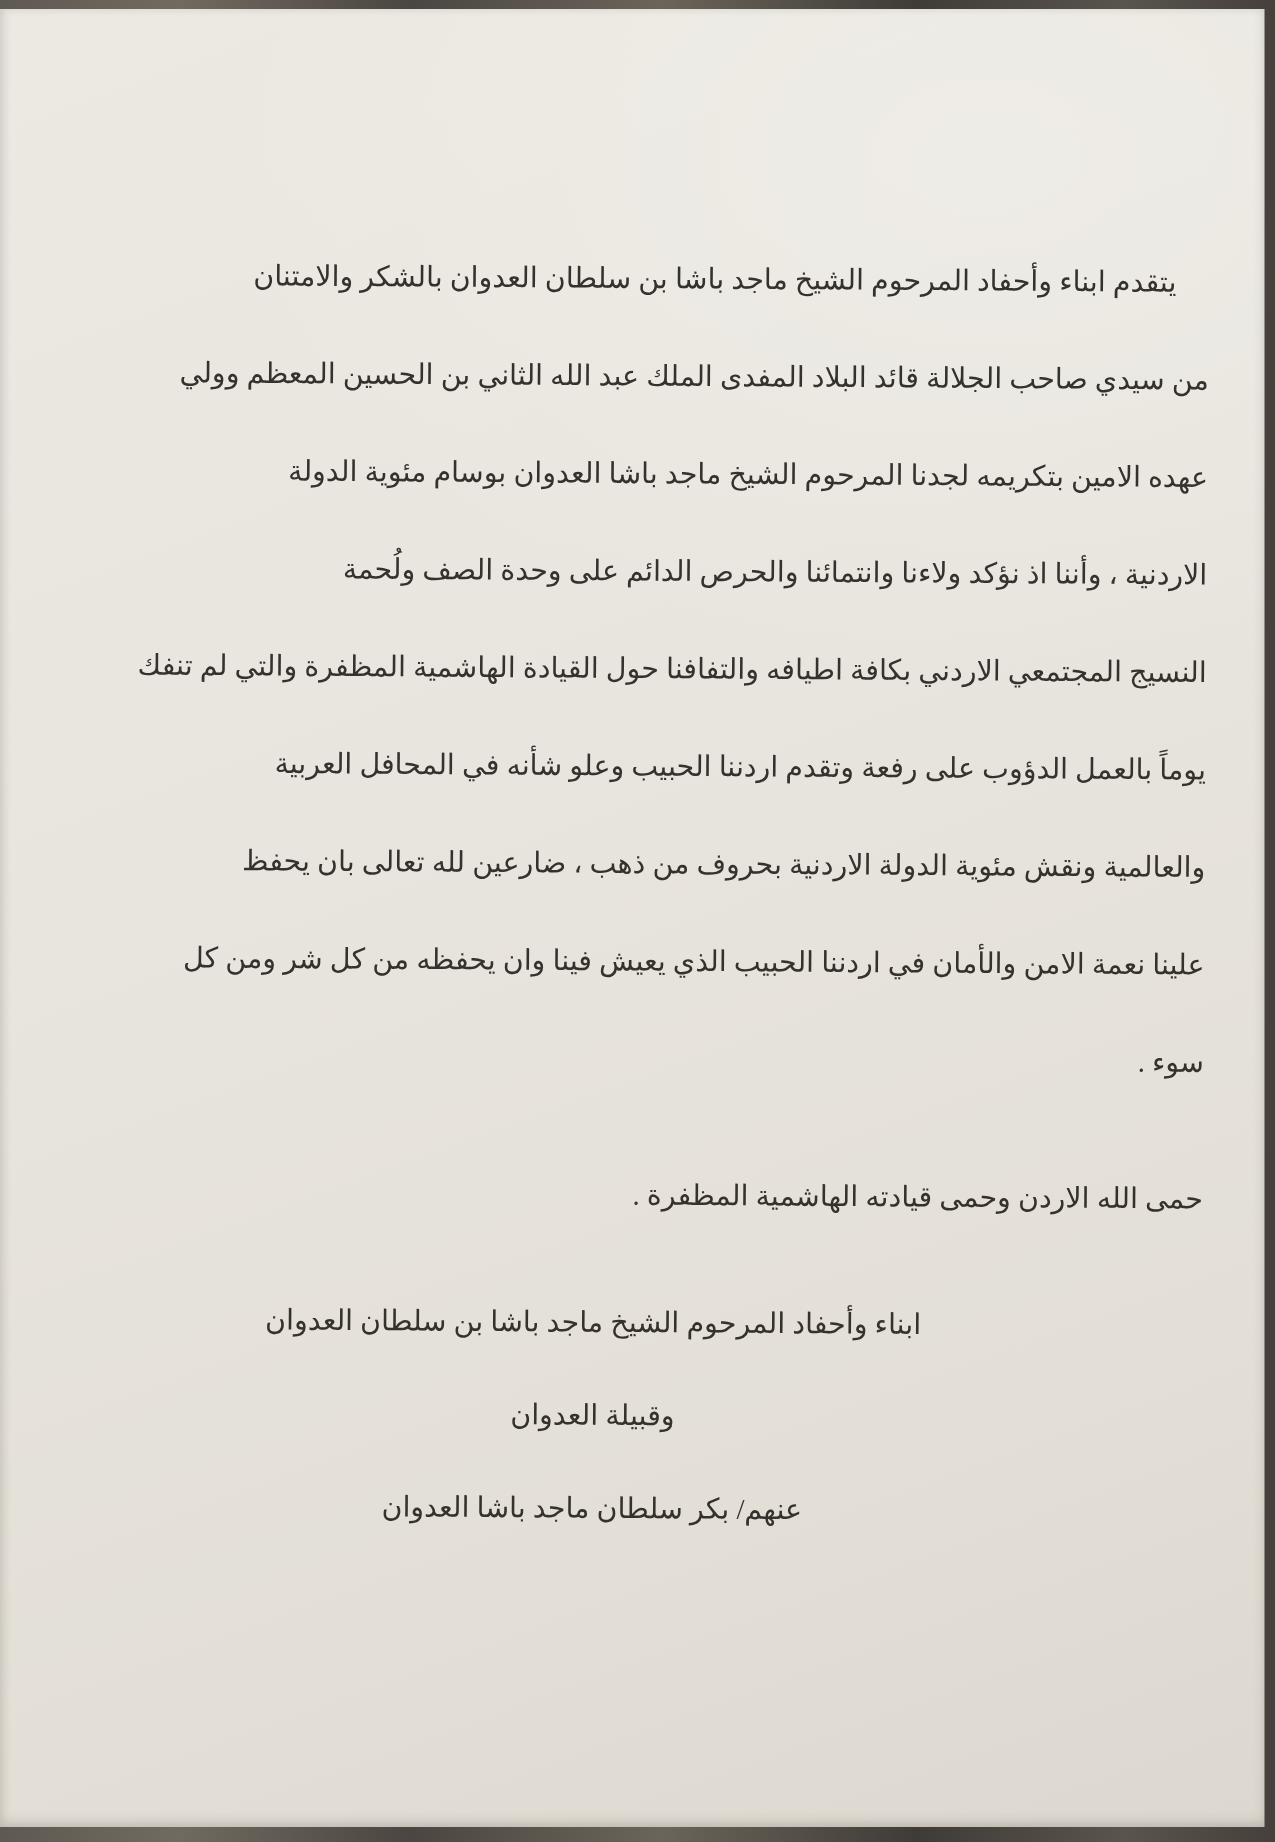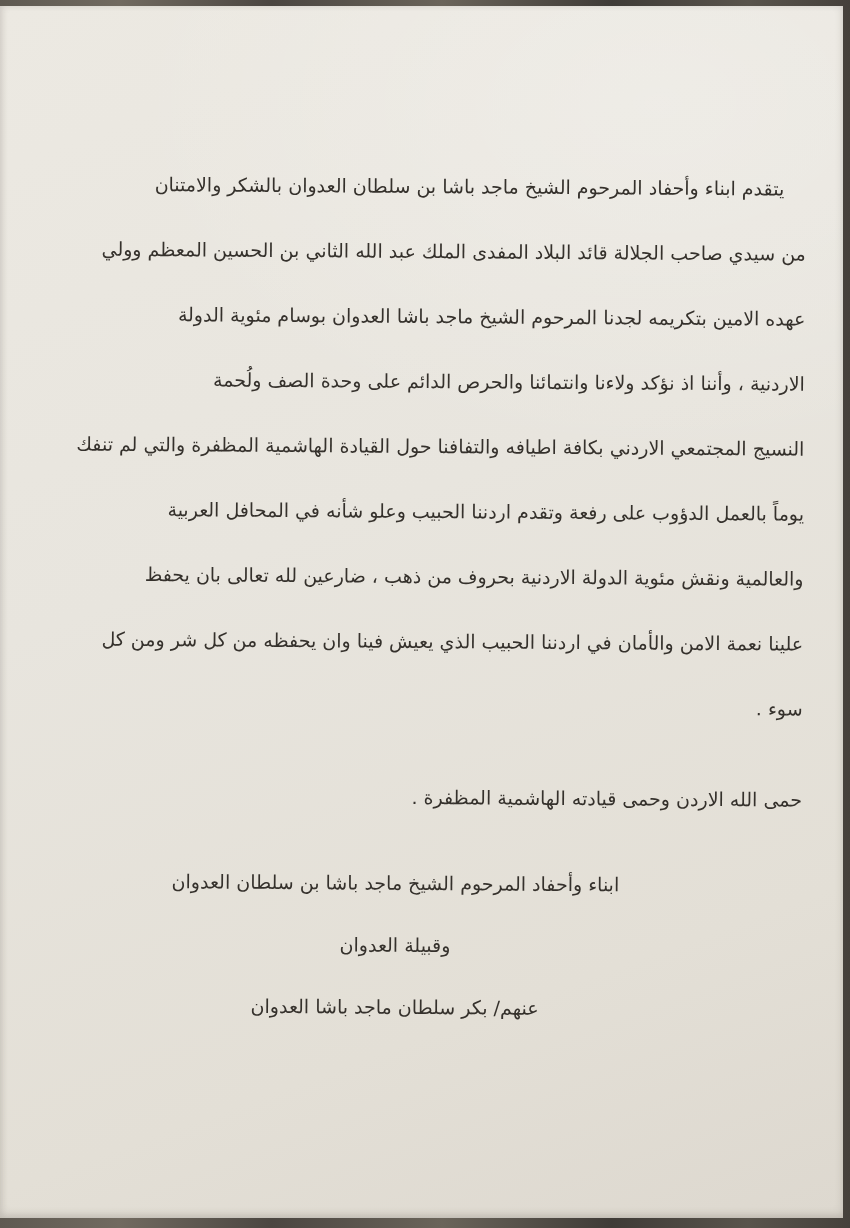--- a/index.html
+++ b/index.html
@@ -17,20 +17,21 @@
       #3f3b37 72%, #59544c 88%, #45403b 100%);
   }
   
   .paper {
     position: absolute;
     top: 6px; right: 7px; bottom: 10px; left: 0;
     background:
       radial-gradient(ellipse 900px 600px at 78% 8%, rgba(255,255,255,0.22), rgba(255,255,255,0) 60%),
       linear-gradient(160deg, #ece9e2 0%, #e8e5de 42%, #e3dfd6 78%, #ddd8cf 100%);
     box-shadow: inset 0 -3px 8px rgba(60,55,48,0.18), inset 2px 0 6px rgba(60,55,48,0.06);
+    font-family: Liberation Serif, serif;
   }
   .letter-body {
     position: absolute;
     top: 0; right: 0; left: 0; bottom: 0;
     direction: rtl;
     padding: 148px 38px 0 45px;
     color: #35312c;
     transform: rotate(0.4deg);
     transform-origin: 50% 30%;
   }

